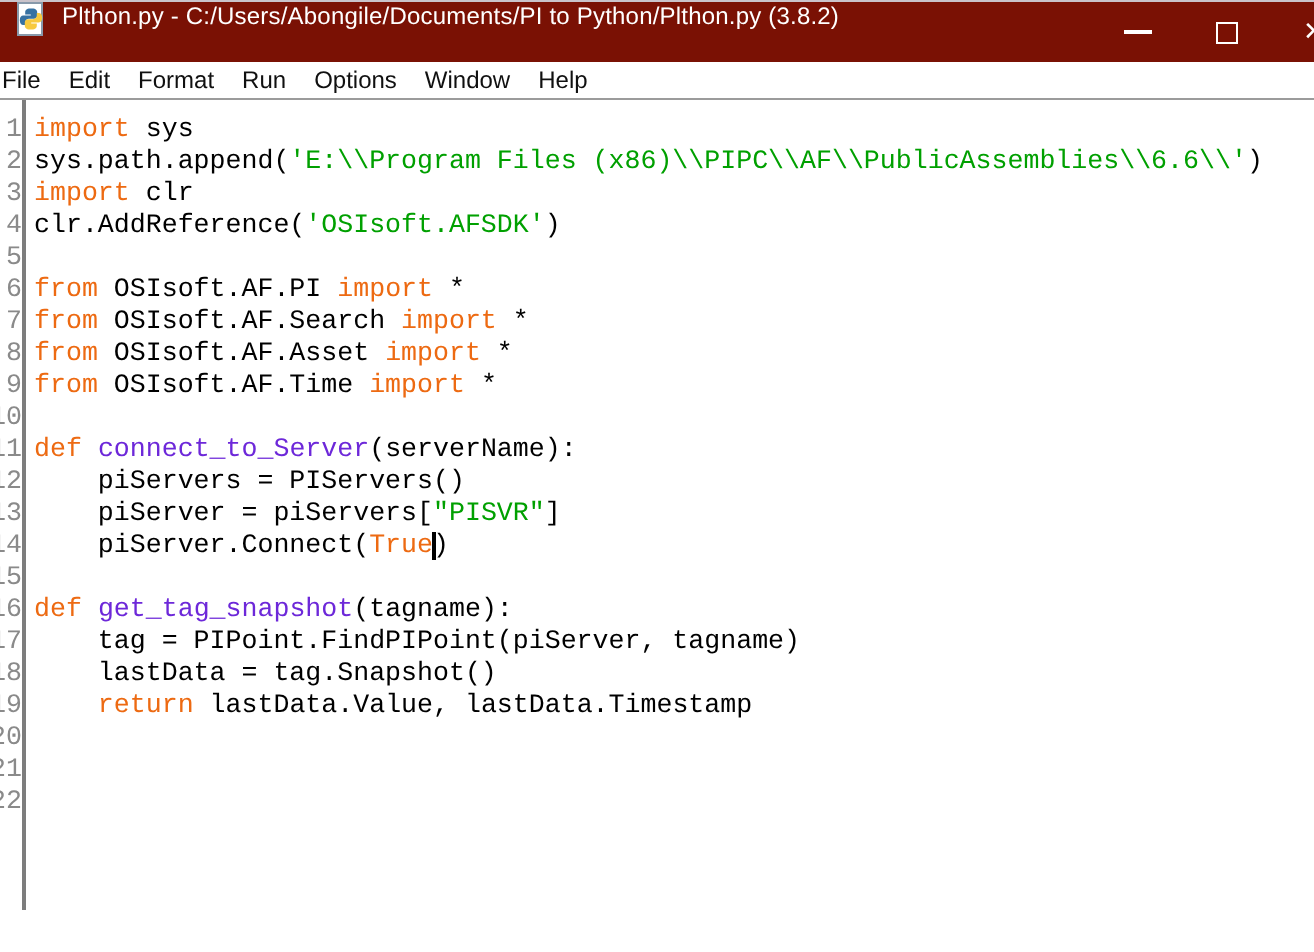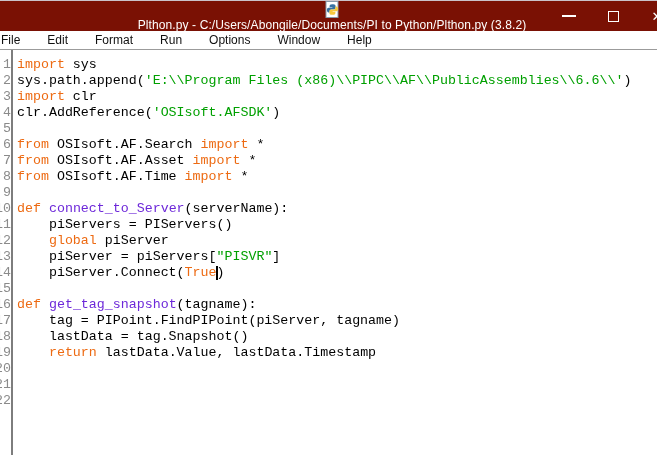--- a/index.html
+++ b/index.html
@@ -8,40 +8,40 @@
     font-family:"Liberation Sans", sans-serif; position:relative;
   }
   .window { width:657px; height:476px; background:#ffffff; }
 
   
   .topline { height:1px; background:#cac3ca; }
 
   
   .titlebar {
     height:30px; background:#7a1104; color:#ffffff;
-    display:flex; align-items:center; position:relative; overflow:hidden;flex-direction:column;
+    display:flex; position:relative; overflow:hidden;
   }
   .app-icon { width:17px; height:17px; margin-left:7px; flex:0 0 auto; }
   .title-text {
     margin-left:7px; font-size:12px; white-space:nowrap; letter-spacing:0.1px;
   }
   .caption-buttons {
     position:absolute; right:-22px; top:0; height:30px; display:flex;
   }
   .cap-btn {
     width:44px; height:30px; display:flex; align-items:center; justify-content:center;
   }
   .glyph-min { width:14px; height:1.5px; background:#ffffff; }
   .glyph-max { width:9px; height:9px; border:1.2px solid #ffffff; background:transparent; }
   .glyph-close { color:#ffffff; font-size:13px; line-height:13px; font-family:"DejaVu Sans", sans-serif; }
 
   
   .menubar {
     height:18px; background:#ffffff; border-bottom:1px solid #9b9b9b;
-    display:flex; align-items:center; font-size:12px; color:#101010;gap:13px;
+    display:flex; align-items:center; font-size:12px; color:#101010;
   }
   .menu-item { padding:0 7px; white-space:nowrap; }
   .menu-item:first-child { padding-left:1px; }
 
   
   .editor {
     display:flex; height:405px; background:#ffffff;
     font-family:"Liberation Mono", "DejaVu Sans Mono", monospace;
     font-size:13.3px;
   }
@@ -124,27 +124,27 @@
         <div class="ln">20</div>
         <div class="ln">21</div>
         <div class="ln">22</div>
       </div>
     <div class="codepane">
         <div class="code-line"><span class="seg-kw">import</span><span class="seg-pl"> sys</span></div>
         <div class="code-line"><span class="seg-pl">sys.path.append(</span><span class="seg-str">'E:\\Program Files (x86)\\PIPC\\AF\\PublicAssemblies\\6.6\\'</span><span class="seg-pl">)</span></div>
         <div class="code-line"><span class="seg-kw">import</span><span class="seg-pl"> clr</span></div>
         <div class="code-line"><span class="seg-pl">clr.AddReference(</span><span class="seg-str">'OSIsoft.AFSDK'</span><span class="seg-pl">)</span></div>
         <div class="code-line"></div>
+        <div class="code-line"><span class="seg-kw">from</span><span class="seg-pl"> OSIsoft.AF.PI </span><span class="seg-kw">import</span><span class="seg-pl"> *</span></div>
         <div class="code-line"><span class="seg-kw">from</span><span class="seg-pl"> OSIsoft.AF.Search </span><span class="seg-kw">import</span><span class="seg-pl"> *</span></div>
         <div class="code-line"><span class="seg-kw">from</span><span class="seg-pl"> OSIsoft.AF.Asset </span><span class="seg-kw">import</span><span class="seg-pl"> *</span></div>
         <div class="code-line"><span class="seg-kw">from</span><span class="seg-pl"> OSIsoft.AF.Time </span><span class="seg-kw">import</span><span class="seg-pl"> *</span></div>
         <div class="code-line"></div>
         <div class="code-line"><span class="seg-kw">def</span><span class="seg-pl"> </span><span class="seg-def">connect_to_Server</span><span class="seg-pl">(serverName):</span></div>
         <div class="code-line"><span class="seg-pl">    piServers = PIServers()</span></div>
-        <div class="code-line"><span class="seg-pl">    </span><span class="seg-kw">global</span><span class="seg-pl"> piServer</span></div>
         <div class="code-line"><span class="seg-pl">    piServer = piServers[</span><span class="seg-str">"PISVR"</span><span class="seg-pl">]</span></div>
         <div class="code-line"><span class="seg-pl">    piServer.Connect(</span><span class="seg-kw">True</span><span class="caret"></span><span class="seg-pl">)</span></div>
         <div class="code-line"></div>
         <div class="code-line"><span class="seg-kw">def</span><span class="seg-pl"> </span><span class="seg-def">get_tag_snapshot</span><span class="seg-pl">(tagname):</span></div>
         <div class="code-line"><span class="seg-pl">    tag = PIPoint.FindPIPoint(piServer, tagname)</span></div>
         <div class="code-line"><span class="seg-pl">    lastData = tag.Snapshot()</span></div>
         <div class="code-line"><span class="seg-pl">    </span><span class="seg-kw">return</span><span class="seg-pl"> lastData.Value, lastData.Timestamp</span></div>
         <div class="code-line"></div>
       </div>
   </div>

